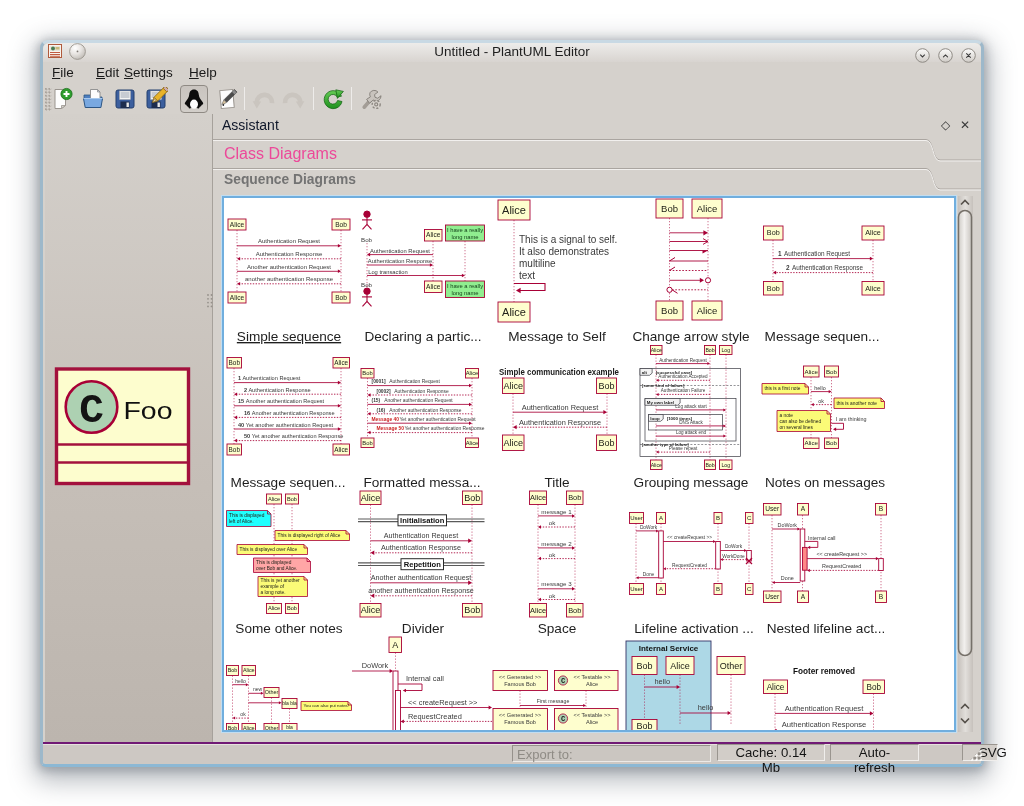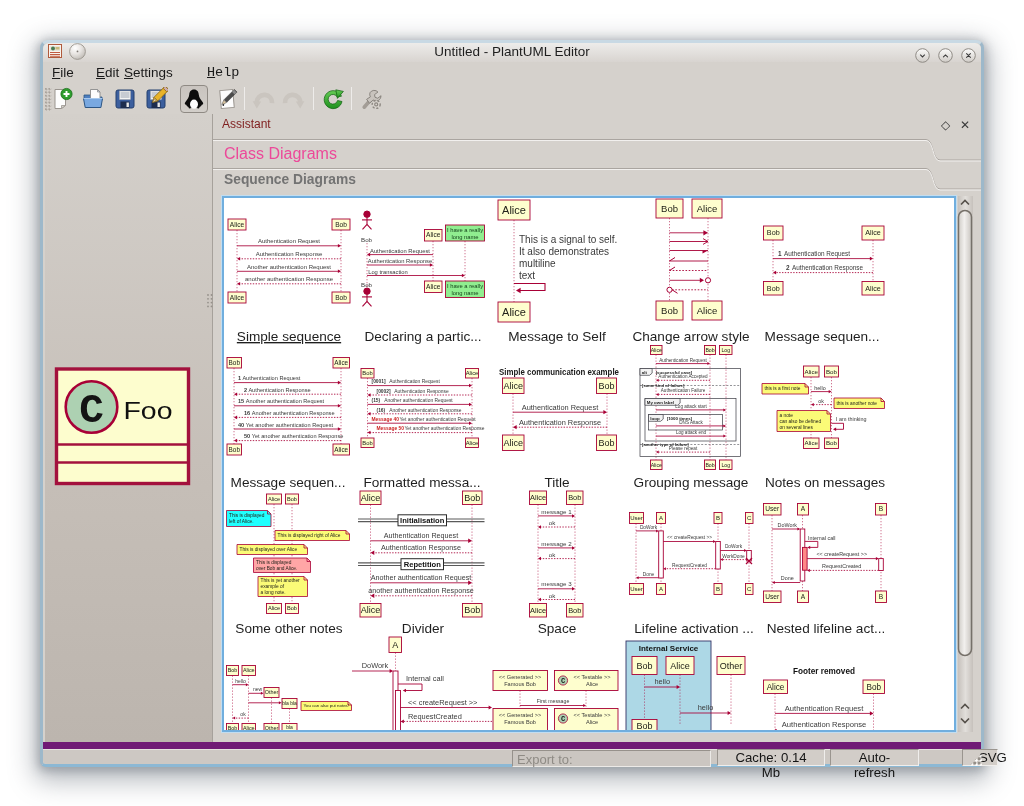--- a/index.html
+++ b/index.html
@@ -21,28 +21,28 @@
 .ticon { position:absolute; top:3px; }
 #tuxbtn { position:absolute; left:137px; top:1px; width:28px; height:28px;
   background:linear-gradient(#c9c4bf,#d2cec9); border:1px solid #8f8a84; border-radius:4px; }
 #handle { position:absolute; left:2px; top:4px; width:7px; height:23px;
   background-image:radial-gradient(circle at 1.1px 1.1px, #a8a29b 30%, rgba(0,0,0,0) 36%);
   background-size:3.4px 3.4px; }
 #leftpane { left:45px; top:114px; width:167px; height:628px;
   background:linear-gradient(#d4d0cb, #c6bfb8 55%, #bcb5ae); }
 #vsep { left:212px; top:114px; width:1px; height:628px; background:#a6a19b; }
 #dock { left:213px; top:114px; width:768px; height:628px; background:#d5d1cc; }
-#asst { left:222px; top:117px; font-size:12px; color:#7f1d1d; }
+#asst { left:222px; top:117px; font-size:14px; color:#0f172a; }
 .dockbtn { position:absolute; top:118px; font-size:12px; color:#3a3a3a; }
 #tab1 { left:224px; top:145px; font-size:16px; color:#ec4899; }
 #tab2 { left:224px; top:172px; font-size:13.8px; font-weight:bold; color:#737373; }
 #content { left:222px; top:196px; width:734px; height:536px; background:#fff;
   border:2px solid #70aede; box-shadow:0 0 0 1px #c2ddf0; }
 #statusbar { left:43px; top:742px; width:938px; height:22px; background:#cdc8c3;
-  border-top:7px solid #701a75; box-shadow:inset 0 1px 0 #e5e2de; border-radius:0 0 4px 4px; }
+  border-top:2px solid #701a75; box-shadow:inset 0 1px 0 #e5e2de; border-radius:0 0 4px 4px; }
 #export { position:absolute; left:469px; top:1px; width:199px; height:17px;
   background:#cbc6c1; border:1px solid #96918b; border-bottom-color:#eceae7;
   border-right-color:#eceae7; color:#8f8b85; font-size:13px; padding:1px 4px; }
 .sframe { position:absolute; top:0px; height:17px; border:1px solid #9a958f;
   border-bottom-color:#f0eeec; border-right-color:#f0eeec; background:#d2cdc8;
   font-size:13.2px; color:#141414; text-align:center; line-height:15px; padding:0 16px; }
 #grip { position:absolute; left:926px; top:4px; width:13px; height:13px;
   background-image:radial-gradient(circle at 1.2px 1.2px, #938e88 34%, rgba(0,0,0,0) 42%),
     radial-gradient(circle at 2.8px 2.8px, #fdfcfb 30%, rgba(0,0,0,0) 38%);
   background-size:4.4px 4.4px; clip-path:polygon(100% 0, 100% 100%, 0 100%); }
@@ -105,21 +105,21 @@
       </defs>
 <circle cx="11.5" cy="11.5" r="6.8" fill="url(#wbclose)" stroke="#8f8b85" stroke-width="1"></circle>
 <g stroke="#3a3a3a" stroke-width="1.7" fill="none" stroke-linecap="round" transform="translate(11.5,11.5) scale(0.62) translate(-11.5,-11.5)">
         <path d="M8.4,8.4 L14.6,14.6 M14.6,8.4 L8.4,14.6"></path>
       </g>
 </svg></div>
 <div class="abs" id="menubar">
   <span class="mi" style="left:9px;"><u>F</u>ile</span>
   <span class="mi" style="left:45px;margin-left:8px;"><u>E</u>dit</span>
   <span class="mi" style="left:81px;"><u>S</u>ettings</span>
-  <span class="mi" style="left:164px;font-family:Liberation Mono, monospace;"><u>H</u>elp</span>
+  <span class="mi" style="left:146px;"><u>H</u>elp</span>
 </div>
 <div class="abs" id="toolbar">
   <div id="handle"></div>
   <div class="ticon" style="left:7px;"><svg width="24" height="24" viewBox="0 0 24 24">
 <path d="M5,2.5 h10.5 v16 l-4,3 H5 z" fill="#fdfdfd" stroke="#9a958f" stroke-width="1"></path>
 <path d="M15.5,18.5 l-4,3 v-3 z" fill="#d8d4cf" stroke="#9a958f" stroke-width="0.8"></path>
 <circle cx="16.5" cy="7" r="5.6" fill="#2e9e2e" stroke="#1c6e1c" stroke-width="0.8"></circle>
 <path d="M16.5,4 v6 M13.5,7 h6" stroke="#fff" stroke-width="1.9" fill="none"></path>
 </svg></div>
   <div class="ticon" style="left:38px;"><svg width="24" height="24" viewBox="0 0 24 24">

